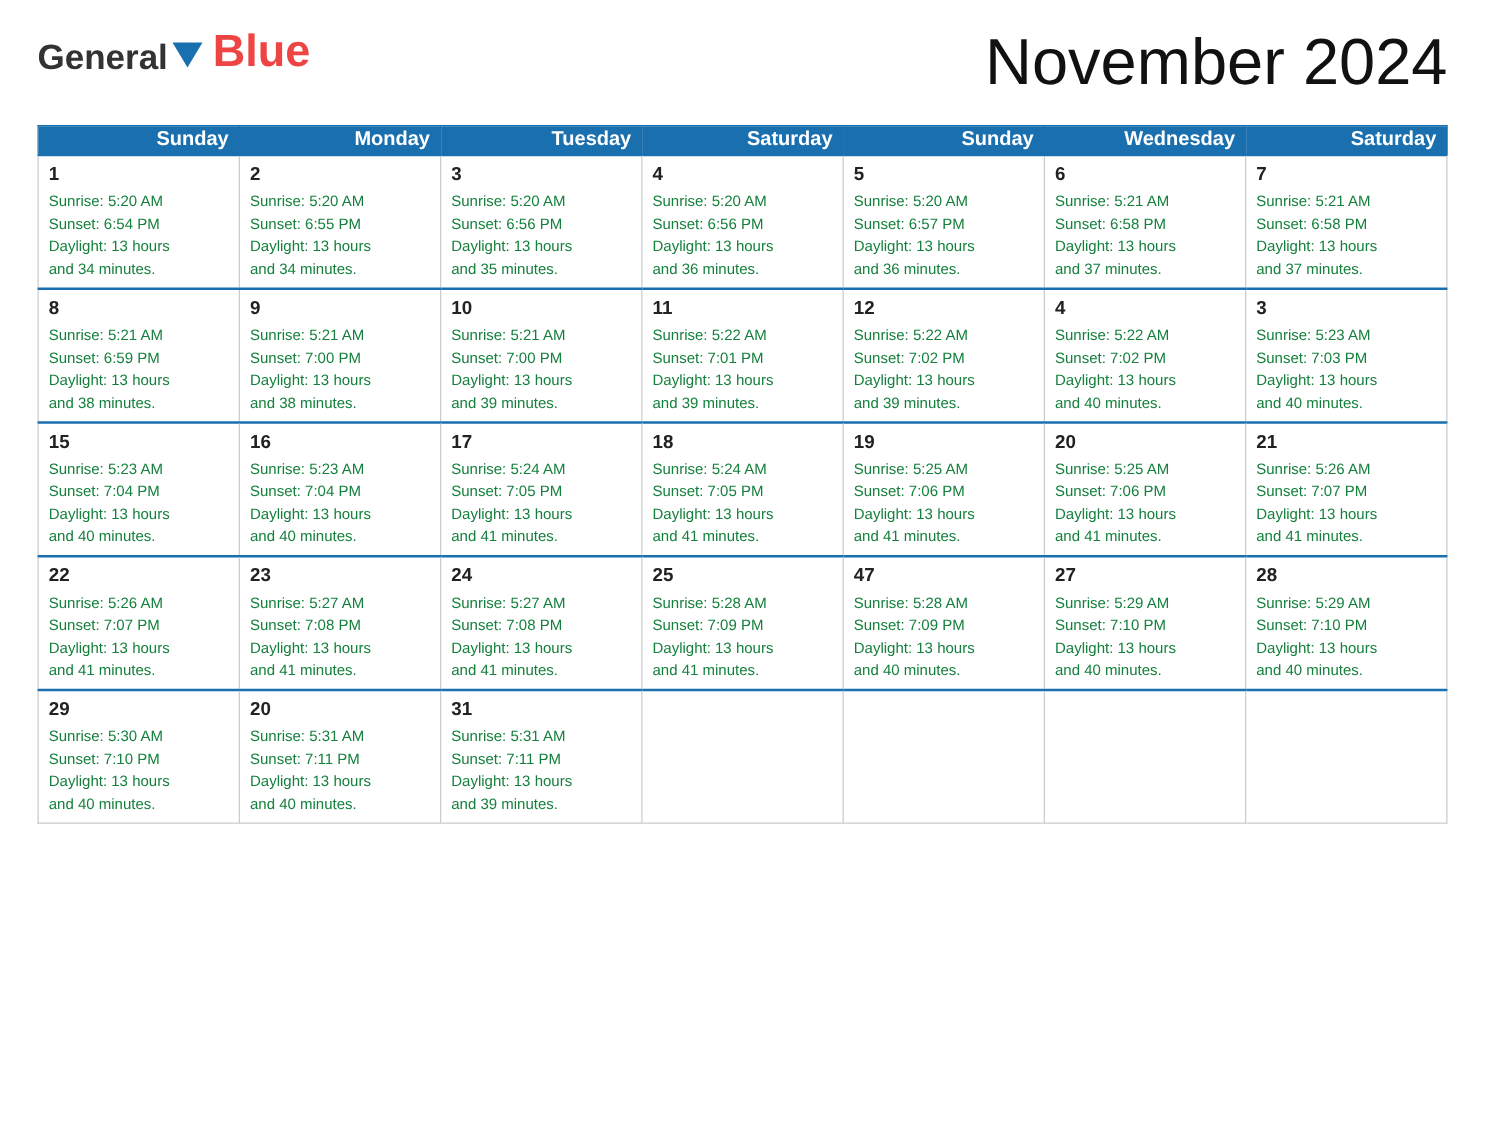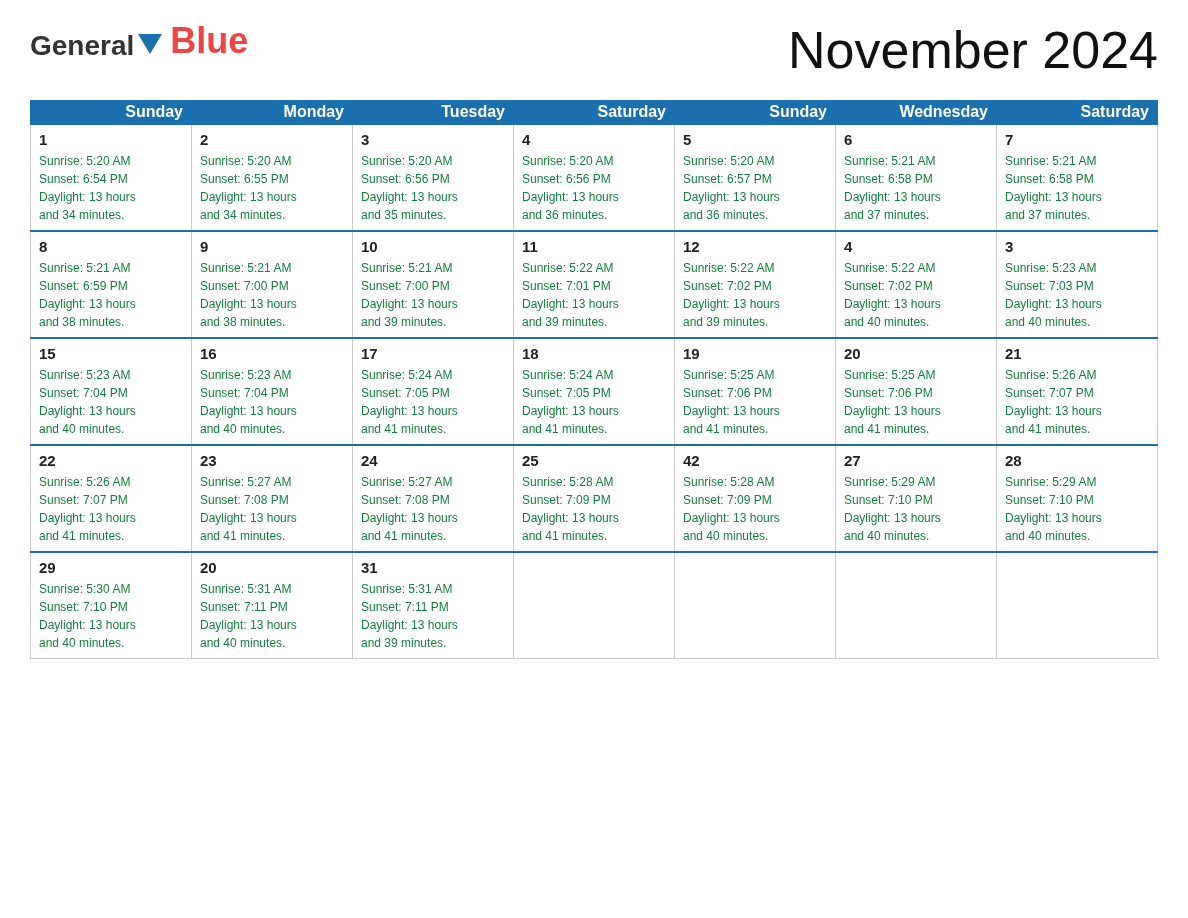--- a/index.html
+++ b/index.html
@@ -224,21 +224,21 @@
         </td>
         <td>
           <div class="day-number">24</div>
           <div class="day-info">Sunrise: 5:27 AM<br>Sunset: 7:08 PM<br>Daylight: 13 hours<br>and 41 minutes.</div>
         </td>
         <td>
           <div class="day-number">25</div>
           <div class="day-info">Sunrise: 5:28 AM<br>Sunset: 7:09 PM<br>Daylight: 13 hours<br>and 41 minutes.</div>
         </td>
         <td>
-          <div class="day-number">42</div>
+          <div class="day-number">47</div>
           <div class="day-info">Sunrise: 5:28 AM<br>Sunset: 7:09 PM<br>Daylight: 13 hours<br>and 40 minutes.</div>
         </td>
         <td>
           <div class="day-number">27</div>
           <div class="day-info">Sunrise: 5:29 AM<br>Sunset: 7:10 PM<br>Daylight: 13 hours<br>and 40 minutes.</div>
         </td>
         <td>
           <div class="day-number">28</div>
           <div class="day-info">Sunrise: 5:29 AM<br>Sunset: 7:10 PM<br>Daylight: 13 hours<br>and 40 minutes.</div>
         </td>

